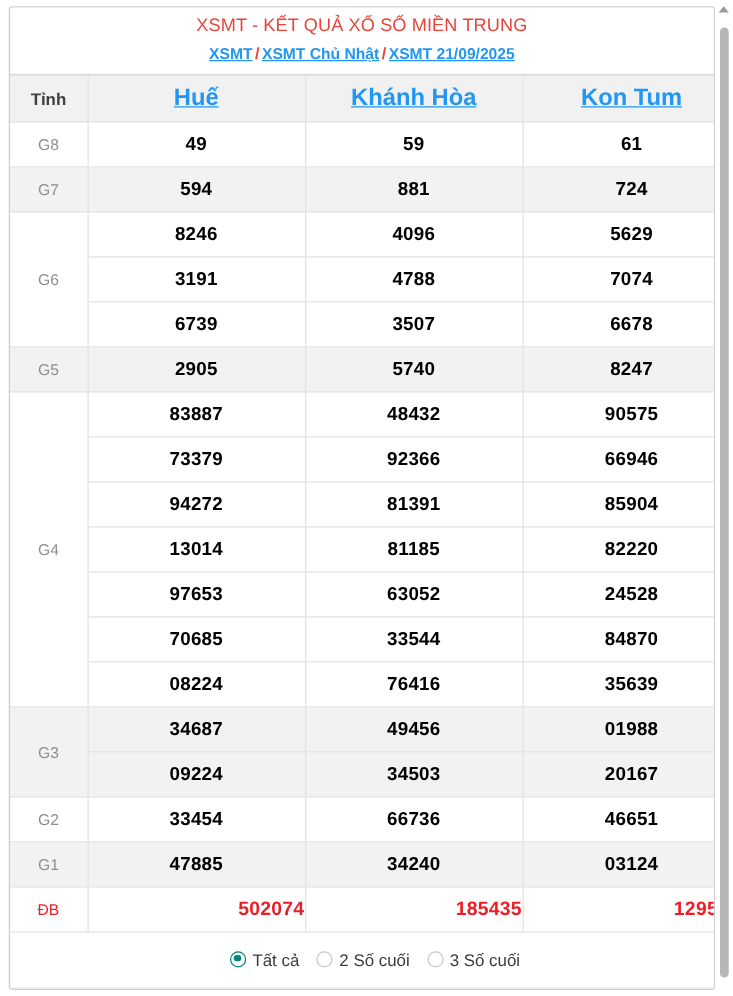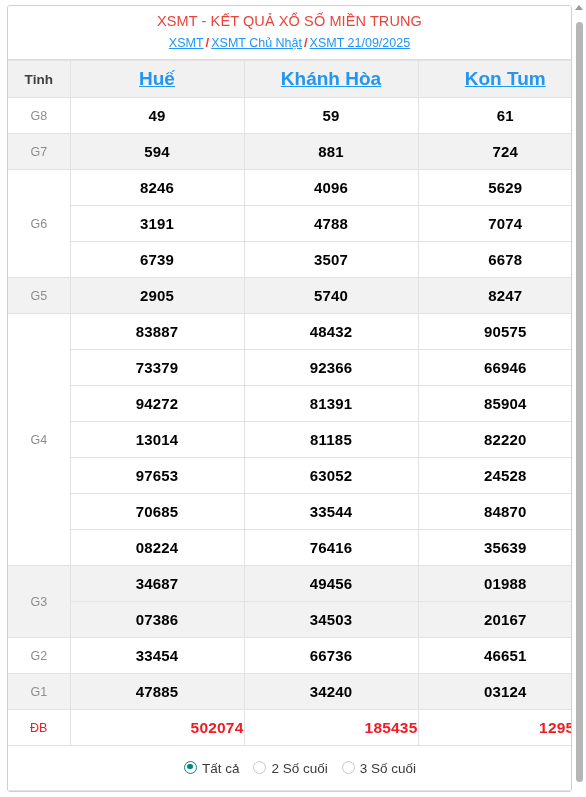--- a/index.html
+++ b/index.html
@@ -53,21 +53,21 @@
   .crumbs {
     margin-top: 3px;
     font-size: 13px;
     line-height: 18px;
     color: #e8443a;
     white-space: nowrap;
   }
   .crumbs a {
     color: #2196f3;
     text-decoration: underline;
-    font-weight: normal;
+    font-weight: bold;
     font-size: 12.5px;
   }
   .sep { color: #e8443a; font-weight: bold; padding: 0 2px; }
 
   
   table.res {
     border-collapse: collapse;
     width: 100%;
     table-layout: fixed;
   }
@@ -300,21 +300,21 @@
             <td class="num sub">76416</td>
             <td class="num sub">35639</td>
           </tr>
           <tr class="r shade">
             <td class="glabel" rowspan="2">G3</td>
             <td class="num">34687</td>
             <td class="num">49456</td>
             <td class="num">01988</td>
           </tr>
           <tr class="r shade">
-            <td class="num sub">07386</td>
+            <td class="num sub">09224</td>
             <td class="num sub">34503</td>
             <td class="num sub">20167</td>
           </tr>
           <tr class="r plain">
             <td class="glabel" rowspan="1">G2</td>
             <td class="num">33454</td>
             <td class="num">66736</td>
             <td class="num">46651</td>
           </tr>
           <tr class="r shade">

